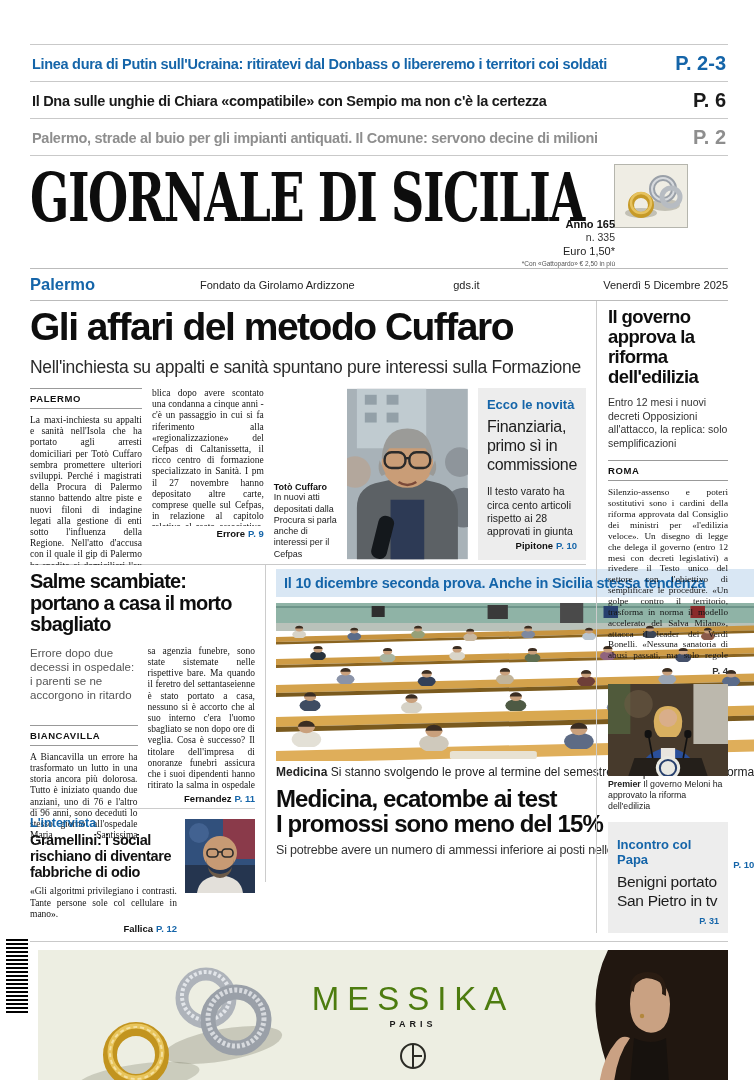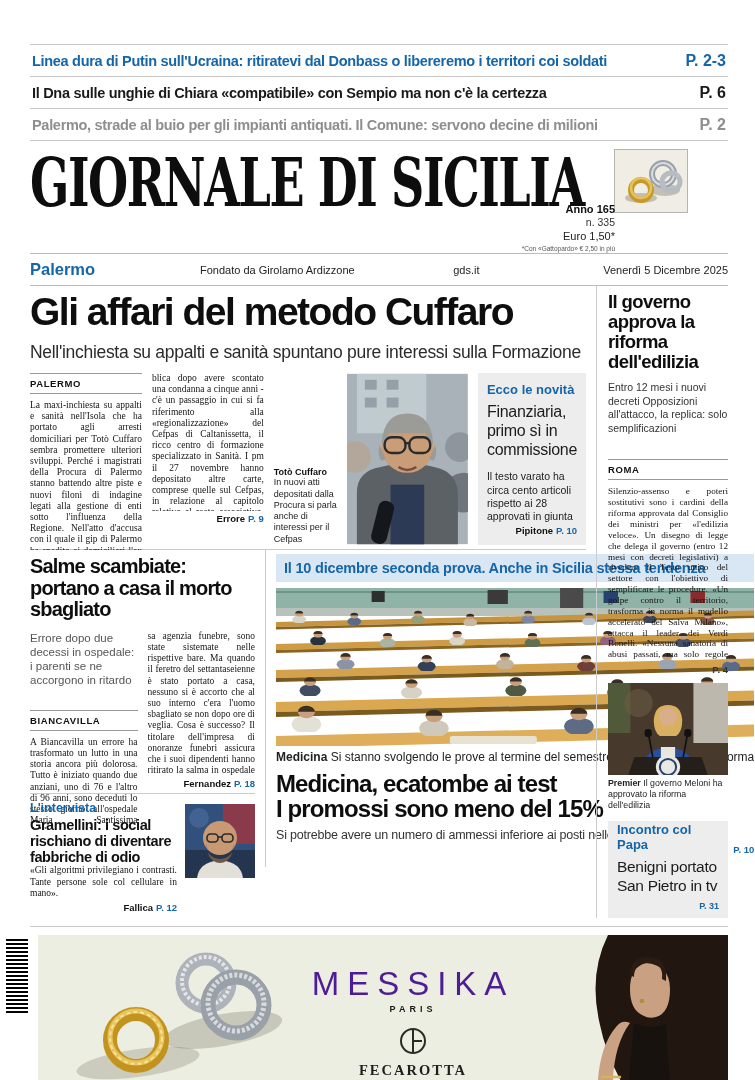--- a/index.html
+++ b/index.html
@@ -5,21 +5,21 @@
   * { margin:0; padding:0; box-sizing:border-box; }
   html,body { background:#ffffff; }
   body { width:755px; font-family:"Liberation Sans", sans-serif; color:#111; }
   .page { position:relative; width:755px; height:1080px; overflow:hidden; background:#fff; padding:0 27px 0 30px; }
 
   
   .topbar { margin-top:44px; border-top:1px solid #c9c9c9; }
   .top-row { display:flex; justify-content:space-between; align-items:center;
              padding:7px 2px 6px 2px; border-bottom:1px solid #c9c9c9; }
   .top-row .t { font-weight:bold; font-size:14.5px; letter-spacing:-0.3px; }
-  .top-row .p { font-weight:bold; font-size:16px; white-space:nowrap; margin-left:14px; }
+  .top-row .p { font-weight:bold; font-size:20px; white-space:nowrap; margin-left:14px; }
   .row-blue .t,.row-blue .p { color:#1565a9; }
   .row-black .t,.row-black .p { color:#1a1a1a; }
   .row-gray .t,.row-gray .p { color:#8e8e8e; }
 
   
   .masthead { position:relative; height:112px; }
   .mast-title { position:absolute; left:0; top:2px; font-family:"DejaVu Serif", serif;
                 font-weight:bold; font-size:64px; letter-spacing:-2px; color:#0d0d0d;
                 transform:scaleX(.72) scaleY(1.05); transform-origin:left top; white-space:nowrap; }
   .mast-thumb { position:absolute; right:40px; top:8px; width:74px; height:64px;
@@ -82,53 +82,53 @@
   .salme-cols .c2 { width:108px; display:flex; flex-direction:column; }
   .sdeck { font-size:11.5px; line-height:1.22; color:#555; margin-bottom:23px; }
   .c1 .body { height:92px; }
   .c2 .body { height:146px; }
 
   .intervista { border-top:1px solid #ccc; margin-top:4px; padding-top:7px; display:flex; gap:8px; }
   .intervista .txt { flex:1; }
   .ikick { color:#1565a9; font-weight:bold; font-size:12.5px; }
   .ihead { font-size:14.5px; font-weight:bold; letter-spacing:-0.4px; line-height:1.12; margin-top:2px; color:#111; }
   .iquote { font-family:"Liberation Serif", serif; font-size:9.5px; line-height:1.2; text-align:justify;
-            color:#141414; }
+            margin-top:6px; color:#141414; }
   .iphoto { width:70px; height:74px; margin-top:3px; }
 
   .strip { background:#d9e7f4; color:#1565a9; font-weight:bold; font-size:14.5px;
            letter-spacing:-0.2px; padding:6px 8px; }
   .medphoto { width:100%; height:158px; display:block; margin-top:6px; }
   .medcap { font-size:12px; color:#222; margin-top:4px; white-space:nowrap; overflow:hidden;text-align:center; }
   .medcap b { font-weight:bold; }
   .med-h { font-size:24px; font-weight:bold; letter-spacing:-0.9px; line-height:1.06; margin-top:7px; color:#0d0d0d; }
   .med-deck { font-size:12.5px; color:#333; letter-spacing:-0.2px; margin-top:6px; }
   .med-pg { text-align:right; font-weight:bold; font-size:9.5px; color:#1565a9; margin-top:2px; }
 
   
   .rail-h { font-size:18.5px; font-weight:bold; letter-spacing:-0.6px; line-height:1.08; color:#0e0e0e; }
   .rail-deck { font-size:10.5px; line-height:1.3; color:#333; margin-top:9px; }
-  .rail .kick { margin-top:24px; }
+  .rail .kick { margin-top:10px; }
   .rail-body { font-family:"Liberation Serif", serif; font-size:9.2px; line-height:1.18;
                text-align:justify; color:#141414; max-height:176px; overflow:hidden; }
   .rail-pg { text-align:right; font-weight:bold; font-size:9.5px; color:#333; margin-top:2px; }
   .railphoto { width:100%; height:92px; display:block; margin-top:8px; }
   .railcap { font-size:8.8px; line-height:1.25; color:#222; margin-top:3px; }
   .railcap b { font-weight:bold; }
-  .papabox { background:#ededed; padding:1px 9px 7px 9px; margin-top:10px; }
+  .papabox { background:#ededed; padding:15px 9px 7px 9px; margin-top:10px; }
   .papabox .boxhead { font-size:15.5px; }
   .papabox .pg { display:block; text-align:right; color:#1565a9; font-weight:bold; font-size:9px; margin-top:6px; }
 
   
   .adrule { border-top:1px solid #c9c9c9; margin-top:8px; }
   .adband { position:relative; height:182px; margin-top:8px; }
   .ad { position:absolute; left:8px; right:0; top:0; bottom:4px; background:#edeee2; display:flex; overflow:hidden; }
   .ad-rings { width:250px; position:relative; }
   .ad-center { width:250px; text-align:center; padding-top:30px; }
-  .messika { font-size:33px; letter-spacing:8px; color:#4c1d95; font-weight:normal; }
+  .messika { font-size:33px; letter-spacing:8px; color:#4d7c0f; font-weight:normal; }
   .paris { font-size:9px; letter-spacing:4px; font-weight:bold; color:#1a1a1a; margin-top:1px; }
   .monogram { margin:12px auto 2px auto; width:30px; height:30px; }
   .fecarotta { font-size:14.5px; letter-spacing:2px; color:#1f1f1f; font-family:"Liberation Serif", serif; font-weight:bold; }
   .ad-model { flex:1; position:relative; }
   .ad-model svg { position:absolute; right:0; top:0; height:100%; }
 
   .barcode { position:absolute; left:5px; top:938px; width:24px; height:78px;
              background:repeating-linear-gradient(180deg,#000 0 2px,#fff 2px 4px);
              border:1px solid #fff; }
 </style>
@@ -238,21 +238,21 @@
           <h3 class="salme-h">Salme scambiate: portano a casa il morto sbagliato</h3>
           <div class="salme-cols">
             <div class="c1">
               <p class="sdeck">Errore dopo due decessi in ospedale: i parenti se ne accorgono in ritardo</p>
               <div class="kick">BIANCAVILLA</div>
               <p class="body">A Biancavilla un errore ha trasformato un lutto in una storia ancora più dolorosa. Tutto è iniziato quando due anziani, uno di 76 e l'altro di 96 anni, sono deceduti lo stesso giorno all'ospedale Maria Santissima Addolorata. Le salme, affidate alla stes-</p>
             </div>
             <div class="c2">
               <p class="body">sa agenzia funebre, sono state sistemate nelle rispettive bare. Ma quando il feretro del settantaseienne è stato portato a casa, nessuno si è accorto che al suo interno c'era l'uomo sbagliato se non dopo ore di veglia. Cosa è successo? Il titolare dell'impresa di onoranze funebri assicura che i suoi dipendenti hanno ritirato la salma in ospedale su indicazione dei familiari. L'Asp di Catania spiega di non avere responsabilità.</p>
               <div class="byline">
-                <span class="by">Fernandez</span><span class="pg">P. 18</span>
+                <span class="by">Fernandez</span><span class="pg">P. 11</span>
               </div>
             </div>
           </div>
           <div class="intervista">
             <div class="txt">
               <div class="ikick">L'intervista</div>
               <div class="ihead">Gramellini: i social rischiano di diventare fabbriche di odio</div>
               <p class="iquote">«Gli algoritmi privilegiano i contrasti. Tante persone sole col cellulare in mano».</p>
               <div class="byline">
                 <span class="by">Fallica</span><span class="pg">P. 12</span>

